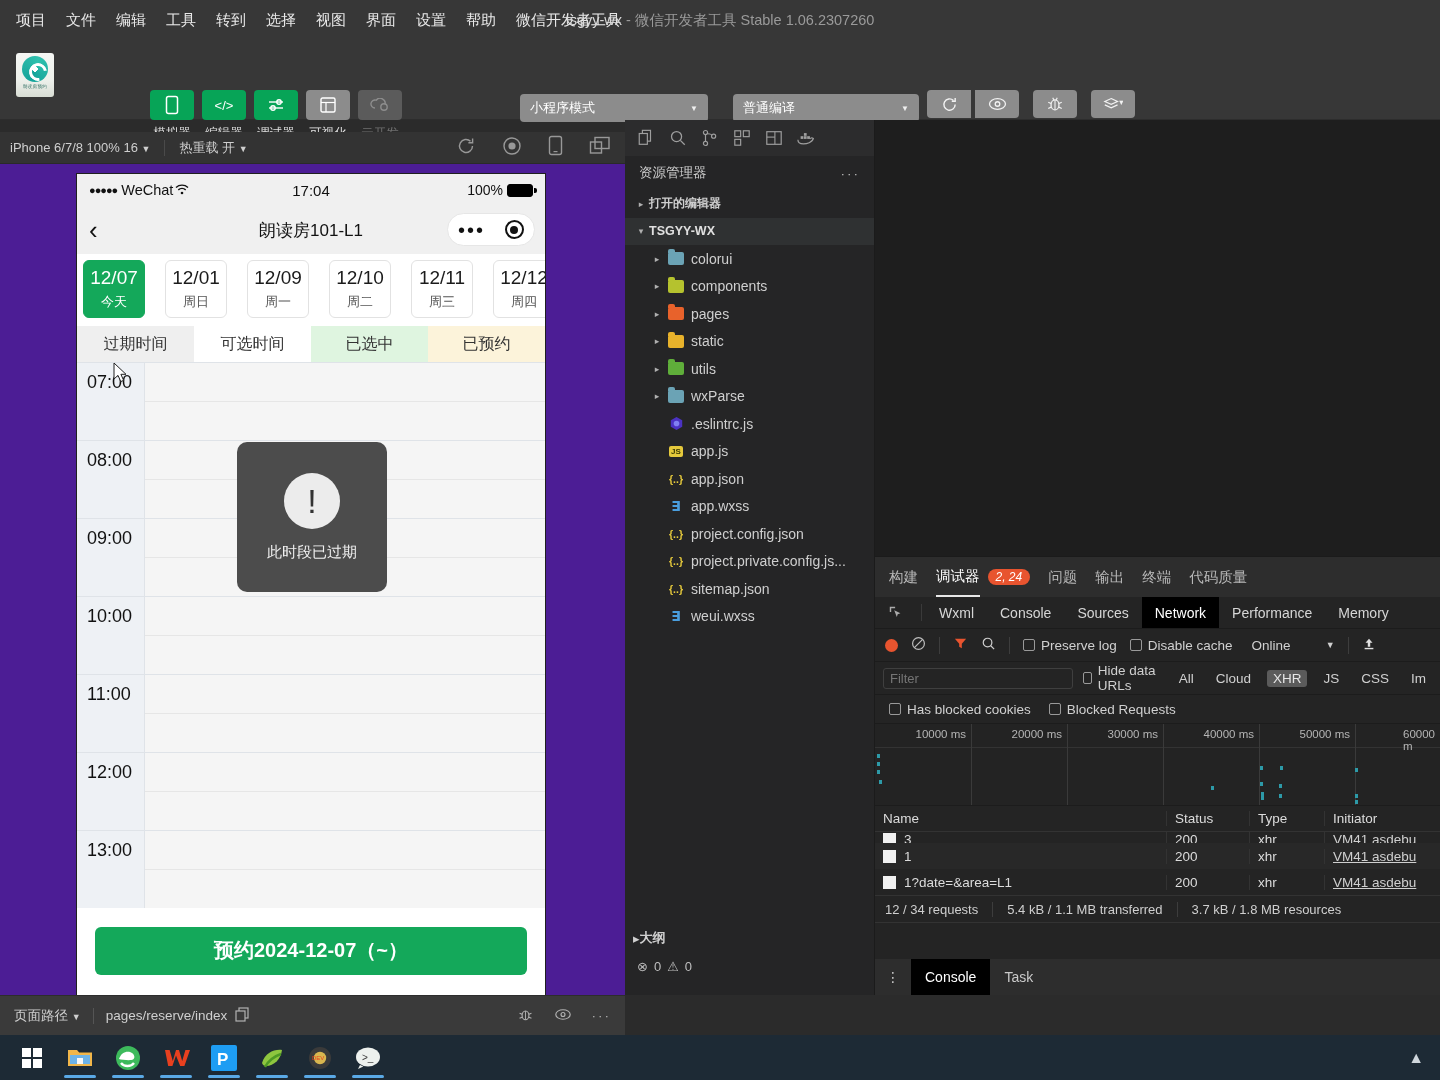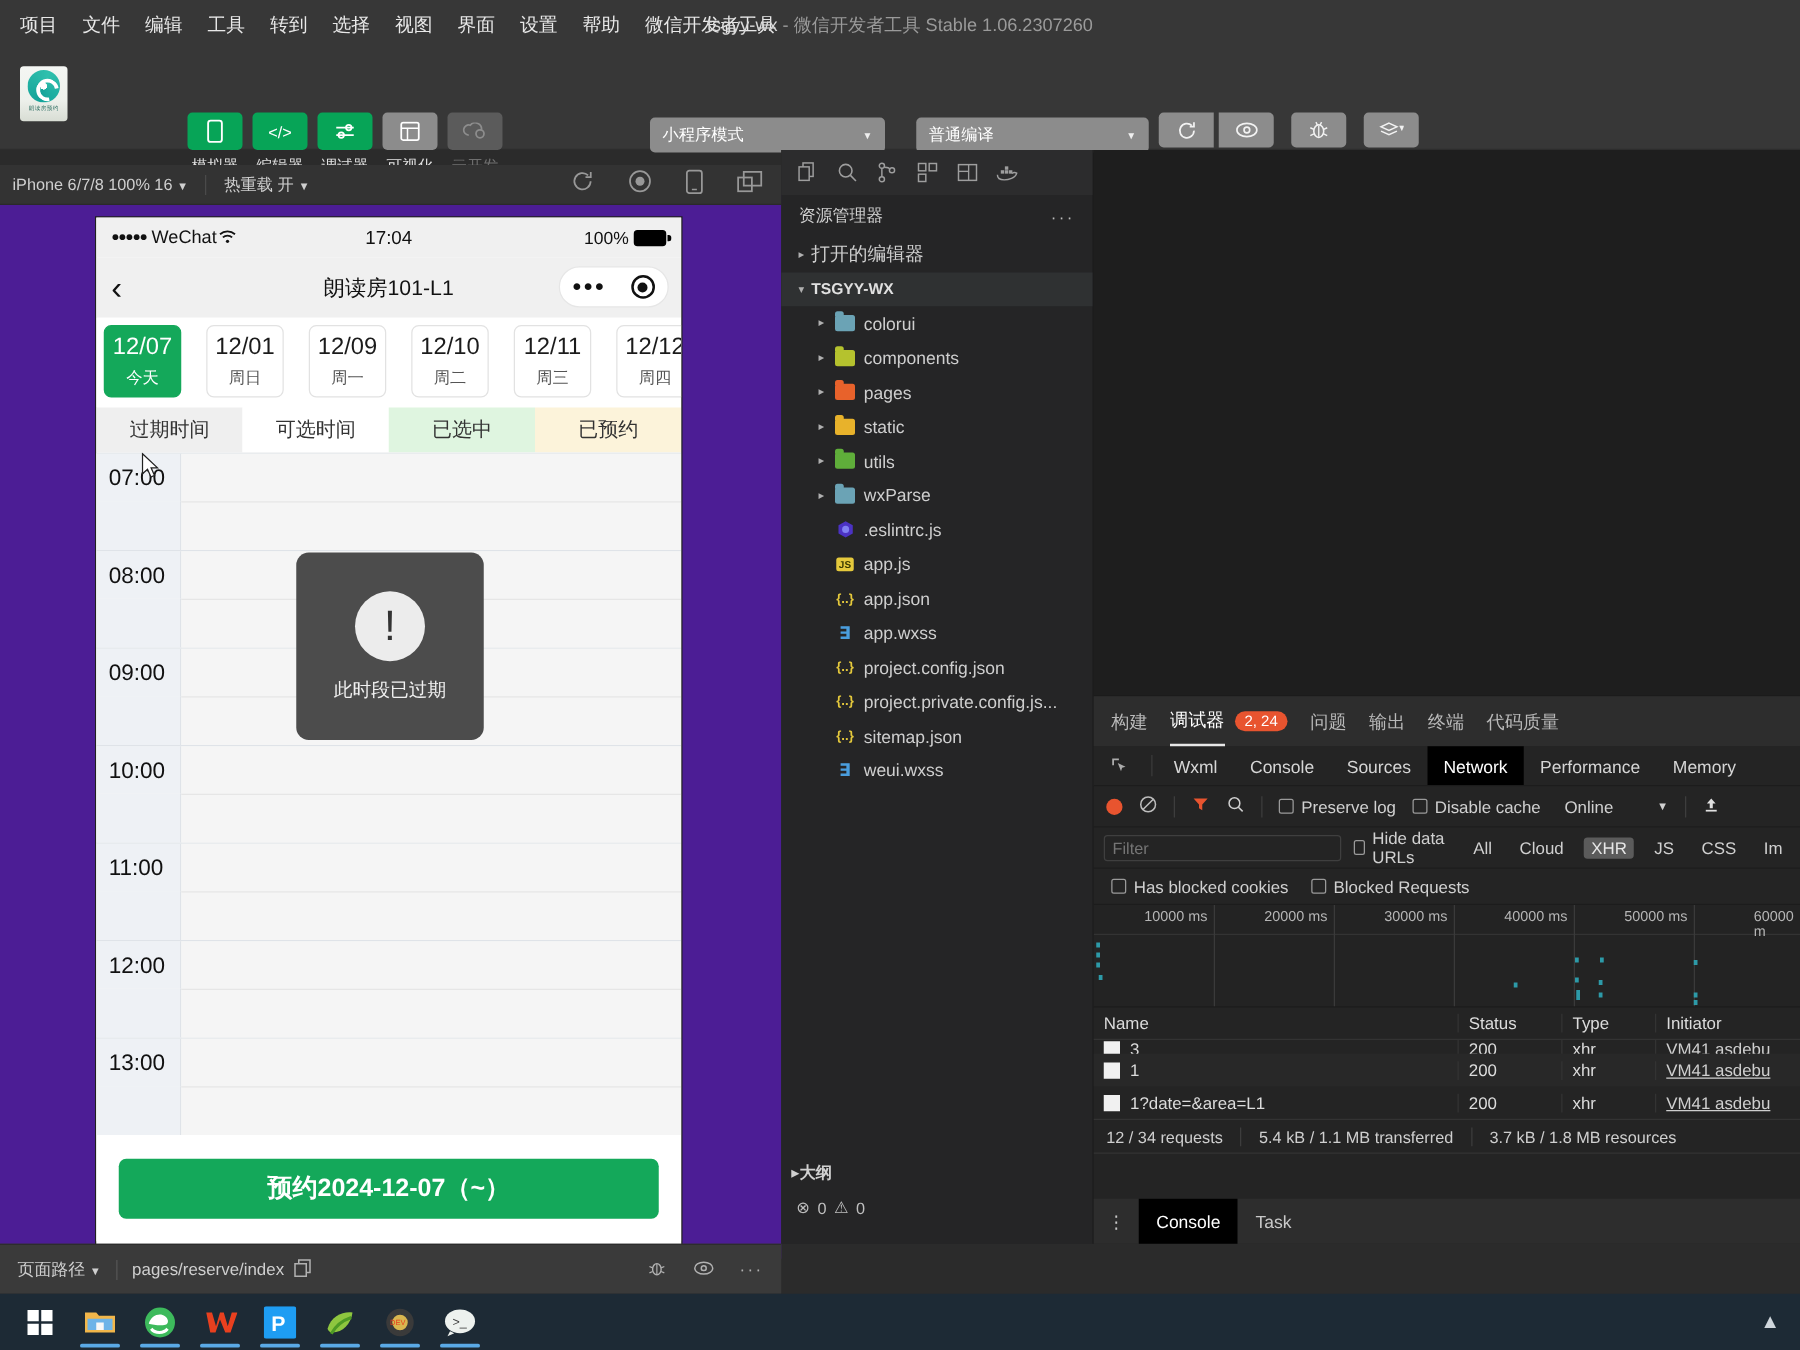--- a/index.html
+++ b/index.html
@@ -260,21 +260,21 @@
     background: #242424; border-top: 1px solid #1b1b1b;
   }
   .dt-tabs {
     height: 40px; display: flex; align-items: center; gap: 18px; padding: 0 14px;
     background: #2d2d2d; font-size: 14.5px; color: #b9b9b9;
   }
   .dt-tabs .t { cursor: pointer; padding: 10px 0 9px 0; }
   .dt-tabs .t.active { color: #fff; border-bottom: 2px solid #e8e8e8; }
   .badge {
     background: #e8542f; color: #fff; font-size: 12px; border-radius: 9px;
-    padding: 1px 8px; margin-left: -10px;
+    padding: 1px 8px; margin-left: -10px; font-style: italic;
   }
   .dt-sub {
     height: 32px; display: flex; align-items: stretch; background: #242424;
     font-size: 14px; color: #d6d6d6; border-bottom: 1px solid #1c1c1c;
   }
   .dt-sub .insp { width: 42px; display: flex; align-items: center; justify-content: center; opacity: .8; cursor: pointer;}
   .dt-sub .divider { width: 1px; background: #3a3a3a; margin: 7px 4px; }
   .dt-sub .st { padding: 0 13px; display: flex; align-items: center; cursor: pointer; }
   .dt-sub .st.active { background: #000; color: #fff; }
 
@@ -748,21 +748,21 @@
         </span>
     </div>
 
     <div class="exp-head">
       <span>资源管理器</span>
       <span class="more">···</span>
     </div>
 
     <div class="exp-row">
       <span class="tw">▸</span>
-      <span style="font-weight:normal;font-size:15px;">打开的编辑器</span>
+      <span style="font-weight:bold;font-size:12px;">打开的编辑器</span>
     </div>
     <div class="exp-row section">
       <span class="tw">▾</span>
       <span>TSGYY-WX</span>
     </div>
 
     <div class="exp-row">
       <span class="indent"></span>
       <span class="tw">▸</span>
       <span class="ficon">

